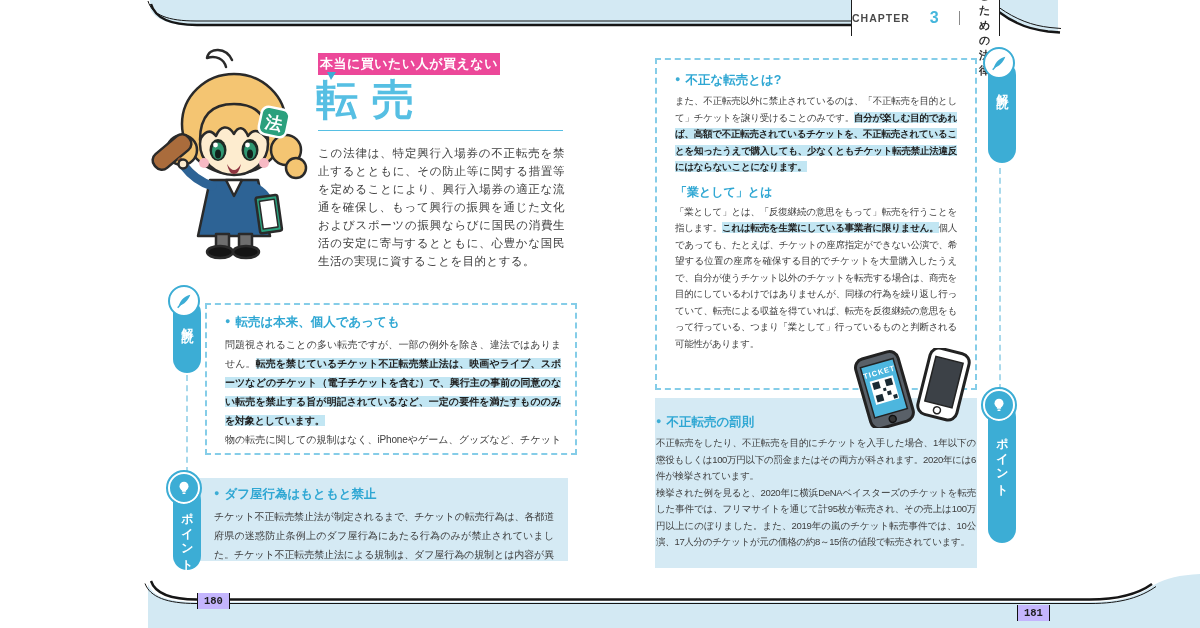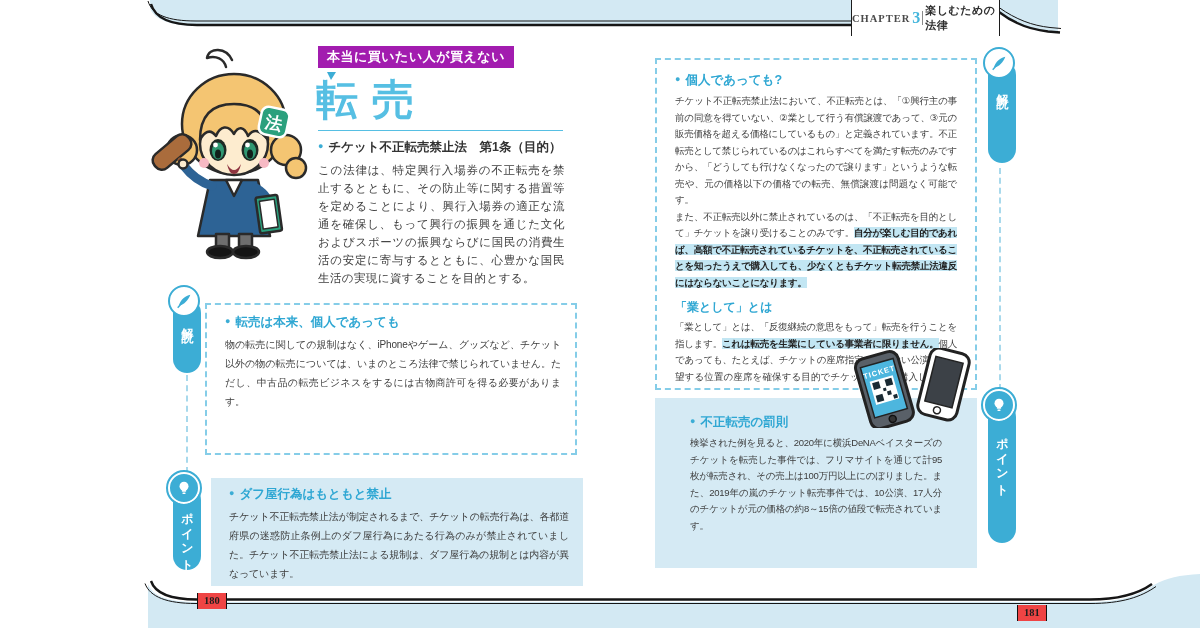--- a/index.html
+++ b/index.html
@@ -3,34 +3,34 @@
 <meta charset="utf-8">
 <style>
   html,body{margin:0;padding:0;}
   body{width:1200px;height:628px;font-family:"Liberation Sans","DejaVu Sans",sans-serif;}
   #canvas{position:relative;width:1200px;height:628px;background:#fff;overflow:hidden;}
   #frame-svg{position:absolute;left:0;top:0;z-index:1;}
 
   
   .chapter-tab{position:absolute;left:851px;top:0;width:147px;height:36px;z-index:2;
     border-left:1.6px solid #1c1c1c;border-right:1.6px solid #1c1c1c;background:#fff;
-    display:flex;align-items:center;justify-content:flex-end;gap:2px;font-family:Liberation Serif, serif;}
+    display:flex;align-items:center;justify-content:flex-end;gap:20px;}
   .chapter-label{font-size:10.5px;font-weight:bold;color:#4a4a4a;letter-spacing:1px;}
   .chapter-num{font-size:16px;font-weight:bold;color:#45b6dc;line-height:1;}
   .chapter-div{width:1px;height:14px;background:#8a8a8a;}
   .chapter-title{font-size:11px;font-weight:bold;color:#2e2e2e;letter-spacing:0.5px;}
 
   
-  .pagenum{position:absolute;top:593px;z-index:3;background:#ef4444;padding:0 6px;height:16px;line-height:16px;
-    font-family:Liberation Serif, serif;font-size:10.5px;font-weight:bold;color:#1d1d1d;
+  .pagenum{position:absolute;top:593px;z-index:3;background:#c4b5fd;padding:0 6px;height:16px;line-height:16px;
+    font-family:Liberation Mono, monospace;font-size:10.5px;font-weight:bold;color:#1d1d1d;
     border-left:1.8px solid #111;border-right:1.8px solid #111;text-align:center;}
 
   
-  .catch-badge{position:absolute;left:318px;top:46px;z-index:2;background:#a21caf;color:#fff;
-    font-size:13px;font-weight:bold;padding:2px 9px;letter-spacing:0.5px;}
+  .catch-badge{position:absolute;left:318px;top:53px;z-index:2;background:#ec4899;color:#fff;
+    font-size:13px;font-weight:bold;padding:2px 2px;letter-spacing:0.5px;}
   .badge-tail{position:absolute;left:327px;top:72px;z-index:2;width:0;height:0;
     border-left:4px solid transparent;border-right:5px solid transparent;border-top:8px solid #3cadd5;}
   .big-title{position:absolute;left:316px;top:72px;z-index:2;font-size:42px;font-weight:bold;
     color:#56bfe3;letter-spacing:14px;white-space:nowrap;text-align:center;}
   .title-rule{position:absolute;left:318px;top:130px;width:245px;border-top:1.5px solid #56bfe3;z-index:2;}
   .law-block{position:absolute;left:318px;top:139px;width:247px;z-index:2;}
   .law-head{font-size:12.5px;font-weight:bold;color:#333;}
   .law-body{margin-top:5px;font-size:11.5px;line-height:18px;letter-spacing:0.4px;color:#404040;text-align:justify;}
 
   .bullet{color:#3cadd5;font-size:9px;vertical-align:2px;margin-right:5px;}
@@ -38,23 +38,23 @@
   
   .dash-box{position:absolute;z-index:2;background:#fff;border:2px dashed #85cde8;box-sizing:border-box;}
   .fill-box{position:absolute;z-index:2;background:#d5eaf4;box-sizing:border-box;}
   .box-h{font-size:12.5px;font-weight:bold;color:#2fa7d3;margin:0 0 4px 0;}
   .box-h.sm{font-size:12px;margin:8px 0 3px 0;}
   .box-p{margin:0;font-size:10px;line-height:19px;letter-spacing:-0.2px;color:#3c3c3c;text-align:justify;}
   .box-p.rp{font-size:9.5px;line-height:16.5px;letter-spacing:-0.3px;}
   .hl{background:#c2e6f3;font-weight:bold;color:#222;margin-top:44px;}
 
   #kaisetsu-box-left{left:205px;top:303px;width:372px;height:152px;padding:9px 14px 8px 18px;overflow:hidden;}
-  #point-box-left{left:211px;top:478px;width:372px;height:108px;padding:8px 14px 8px 18px;overflow:hidden;}
+  #point-box-left{left:196px;top:478px;width:372px;height:83px;padding:8px 14px 8px 18px;overflow:hidden;}
   #kaisetsu-box-right{left:655px;top:58px;width:322px;height:332px;padding:12px 18px;overflow:hidden;}
-  #penalty-box-right{left:655px;top:398px;width:322px;height:170px;padding:16px 35px 8px;overflow:hidden;}
+  #penalty-box-right{left:655px;top:398px;width:322px;height:170px;padding:16px 1px 8px;overflow:hidden;}
 
   
   .tab-circle{position:absolute;z-index:4;width:32px;height:32px;border-radius:50%;background:#fff;
     border:2px solid #3cadd5;box-sizing:border-box;display:flex;align-items:center;justify-content:center;}
   .tab-circle.bulb{background:#3cadd5;border:2px solid #fff;outline:2px solid #3cadd5;}
   .tab-pill{position:absolute;z-index:3;width:28px;background:#3cadd5;border-radius:14px;
     display:flex;justify-content:center;box-sizing:border-box;}
   .tab-pill span{writing-mode:vertical-rl;text-orientation:upright;color:#fff;font-weight:bold;
     font-size:12px;letter-spacing:2px;}
   .connector{position:absolute;z-index:2;border-left:2px dashed #a8d9ec;width:0;}
@@ -136,30 +136,28 @@
       <path d="M81,120 Q88,132 95,120 Q93,130 88,130 Q83,130 81,120 Z" fill="#8e3440"></path>
     </g>
   </svg>
 
   <div class="catch-badge">本当に買いたい人が買えない</div>
   <div class="badge-tail"></div>
   <div class="big-title">転売</div>
   <div class="title-rule"></div>
 
   <div class="law-block">
-    <div class="law-head">
-      <span class="bullet">●</span><span>チケット不正転売禁止法　第1条（目的）</span>
-    </div>
     <div class="law-body">この法律は、特定興行入場券の不正転売を禁止するとともに、その防止等に関する措置等を定めることにより、興行入場券の適正な流通を確保し、もって興行の振興を通じた文化およびスポーツの振興ならびに国民の消費生活の安定に寄与するとともに、心豊かな国民生活の実現に資することを目的とする。</div>
   </div>
 
   <div class="dash-box" id="kaisetsu-box-left">
     <div class="box-h">
       <span class="bullet">●</span><span>転売は本来、個人であっても</span>
     </div>
+    <p class="box-p"><span>問題視されることの多い転売ですが、一部の例外を除き、違法ではありません。</span><span class="hl">転売を禁じているチケット不正転売禁止法は、映画やライブ、スポーツなどのチケット（電子チケットを含む）で、興行主の事前の同意のない転売を禁止する旨が明記されているなど、一定の要件を満たすもののみを対象としています。</span></p>
     <p class="box-p">物の転売に関しての規制はなく、iPhoneやゲーム、グッズなど、チケット以外の物の転売については、いまのところ法律で禁じられていません。ただし、中古品の転売ビジネスをするには古物商許可を得る必要があります。</p>
   </div>
 
   <div class="fill-box" id="point-box-left">
     <div class="box-h">
       <span class="bullet">●</span><span>ダフ屋行為はもともと禁止</span>
     </div>
     <p class="box-p">チケット不正転売禁止法が制定されるまで、チケットの転売行為は、各都道府県の迷惑防止条例上のダフ屋行為にあたる行為のみが禁止されていました。チケット不正転売禁止法による規制は、ダフ屋行為の規制とは内容が異なっています。</p>
   </div>
 
@@ -179,23 +177,22 @@
   <div class="tab-circle bulb" style="left:168px;top:472px;">
     <svg width="18" height="18" viewBox="0 0 20 20">
         <circle cx="10" cy="8" r="5" fill="#fff"></circle>
         <rect x="7.5" y="12.2" width="5" height="2" rx="0.8" fill="#fff"></rect>
         <rect x="8.2" y="15" width="3.6" height="1.6" rx="0.8" fill="#fff"></rect>
       </svg>
   </div>
 
   <div class="dash-box" id="kaisetsu-box-right">
     <div class="box-h">
-      <span class="bullet">●</span><span>個人であっても?</span>
-    </div>
-    <p class="box-p rp">チケット不正転売禁止法において、不正転売とは、「①興行主の事前の同意を得ていない、②業として行う有償譲渡であって、③元の販売価格を超える価格にしているもの」と定義されています。不正転売として禁じられているのはこれらすべてを満たす転売のみですから、「どうしても行けなくなったので譲ります」というような転売や、元の価格以下の価格での転売、無償譲渡は問題なく可能です。</p>
+      <span class="bullet">●</span><span>不正な転売とは?</span>
+    </div>
     <p class="box-p rp"><span>また、不正転売以外に禁止されているのは、「不正転売を目的として」チケットを譲り受けることのみです。</span><span class="hl">自分が楽しむ目的であれば、高額で不正転売されているチケットを、不正転売されていることを知ったうえで購入しても、少なくともチケット転売禁止法違反にはならないことになります。</span></p>
     <div class="box-h sm">「業として」とは</div>
     <p class="box-p rp"><span>「業として」とは、「反復継続の意思をもって」転売を行うことを指します。</span><span class="hl">これは転売を生業にしている事業者に限りません。</span><span>個人であっても、たとえば、チケットの座席指定ができない公演で、希望する位置の座席を確保する目的でチケットを大量購入したうえで、自分が使うチケット以外のチケットを転売する場合は、商売を目的にしているわけではありませんが、同様の行為を繰り返し行っていて、転売による収益を得ていれば、転売を反復継続の意思をもって行っている、つまり「業として」行っているものと判断される可能性があります。</span></p>
   </div>
 
   <svg class="phones" width="134" height="80" viewBox="0 0 134 80">
     <g transform="rotate(14 100 38)">
       <rect x="80" y="2" width="40" height="68" rx="9" fill="#fff" stroke="#222" stroke-width="3"></rect>
       <rect x="86" y="11" width="28" height="46" fill="#3c4147" stroke="#222" stroke-width="1.5"></rect>
       <circle cx="100" cy="63" r="3.5" fill="#fff" stroke="#222" stroke-width="1.5"></circle>
@@ -214,20 +211,21 @@
           <rect x="41" y="40" width="3" height="3"></rect>
       </g>
       <circle cx="42" cy="72" r="3.5" fill="#333" stroke="#111" stroke-width="1.5"></circle>
     </g>
   </svg>
 
   <div class="fill-box" id="penalty-box-right">
     <div class="box-h">
       <span class="bullet">●</span><span>不正転売の罰則</span>
     </div>
+    <p class="box-p rp">不正転売をしたり、不正転売を目的にチケットを入手した場合、1年以下の懲役もしくは100万円以下の罰金またはその両方が科されます。2020年には6件が検挙されています。</p>
     <p class="box-p rp">検挙された例を見ると、2020年に横浜DeNAベイスターズのチケットを転売した事件では、フリマサイトを通じて計95枚が転売され、その売上は100万円以上にのぼりました。また、2019年の嵐のチケット転売事件では、10公演、17人分のチケットが元の価格の約8～15倍の値段で転売されています。</p>
   </div>
 
   <div class="connector" style="left:999px;top:168px;height:222px;"></div>
   <div class="tab-pill" style="left:988px;top:61px;height:102px;padding-top:24px;">
     <span>解説</span>
   </div>
   <div class="tab-circle" style="left:983px;top:47px;">
     <svg width="18" height="18" viewBox="0 0 20 20">
         <path d="M4,16 C6,8 12,4 17,3 C15,9 10,14 5,15 Z" fill="#3cadd5"></path>

